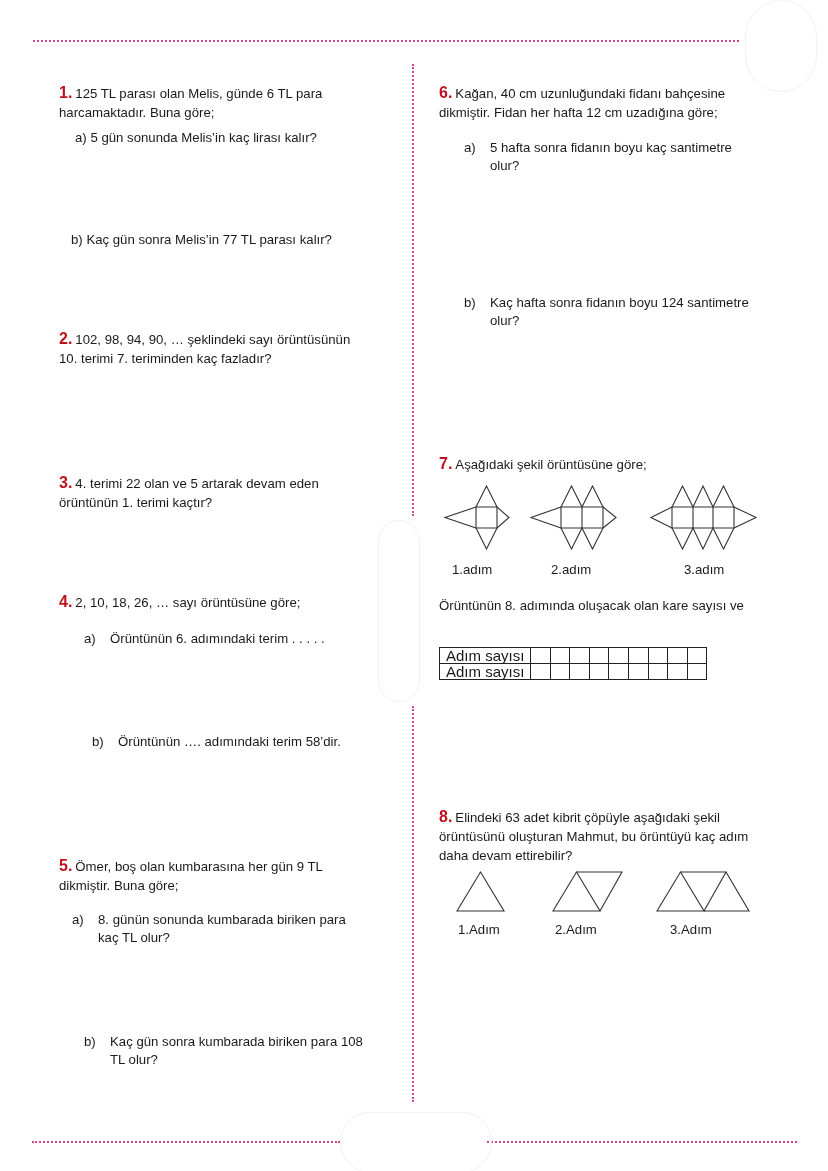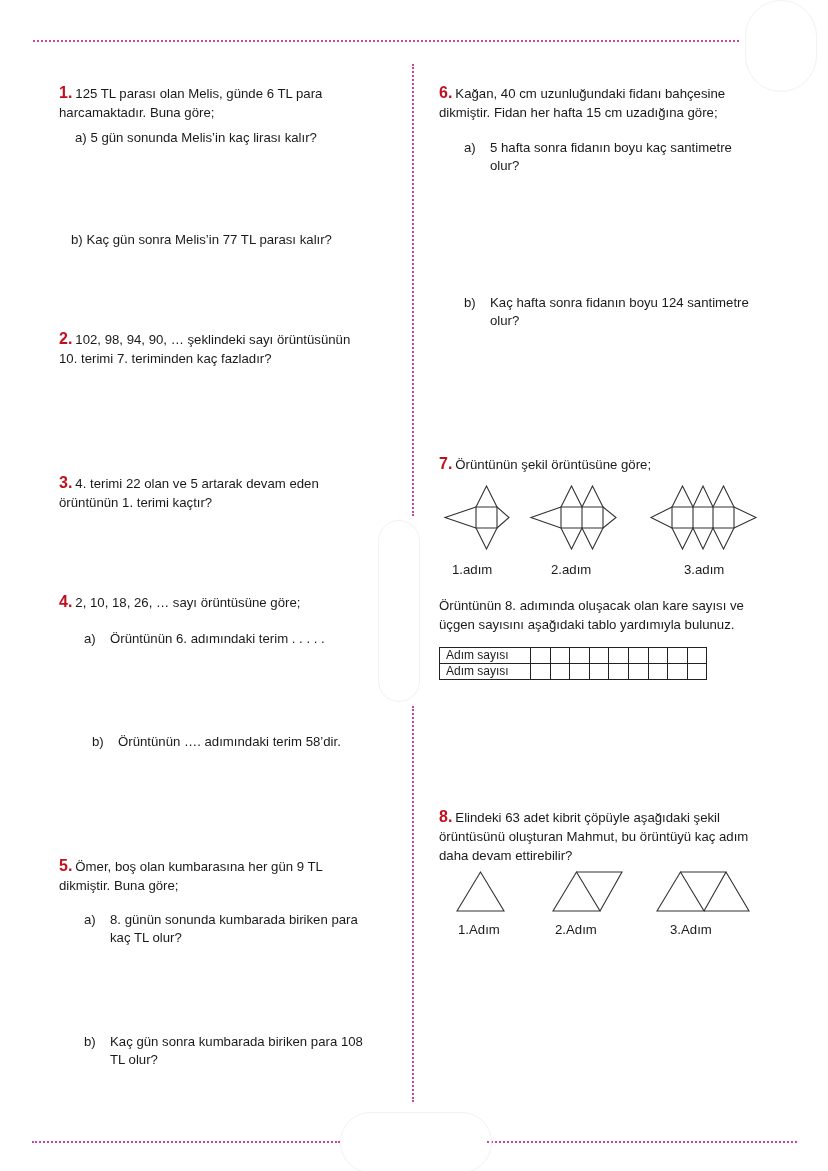--- a/index.html
+++ b/index.html
@@ -7,21 +7,21 @@
          font-family:"Liberation Sans", sans-serif; color:#1a1a1a; }
   .hline { position:absolute; height:0; border-top:2px dotted #d0459a; }
   .vline { position:absolute; width:0; border-left:2px dotted #d0459a; }
   .q { position:absolute; font-size:13.2px; line-height:19px; }
   .num { color:#c0101e; font-weight:bold; font-size:16px; margin-right:3px; }
   .sub { position:absolute; font-size:13.2px; line-height:18px; }
   .sub .lbl { display:inline-block; width:26px; }
   .sub .txt { display:inline-block; vertical-align:top; }
   .fig-label { position:absolute; font-size:13.2px; }
   svg line, svg polygon, svg polyline { stroke:#333; stroke-width:1.1; fill:none; }
-  table.grid { position:absolute; border-collapse:collapse; font-size:12px;border-radius:11px; }
+  table.grid { position:absolute; border-collapse:collapse; font-size:15px;border-radius:11px; }
   table.grid td { border:1px solid #222; height:15px; padding:0 0 0 6px; line-height:15px; }
   table.grid td.cell { width:18.6px; padding:0; }
   table.grid td.rowlbl { width:84px; }
   .ghost { position:absolute; border:1px solid #f2f2f2; border-radius:40px; }
 </style>
 </head>
 <body>
 
 <div class="hline" style="left:33px; top:40px; width:706px;"></div>
 <div class="vline" style="left:412px; top:64px; height:452px;"></div>
@@ -56,40 +56,40 @@
   <span class="lbl">a)</span><span class="txt">Örüntünün 6. adımındaki terim . . . . .</span>
 </div>
 <div class="sub" style="left:84px; top:733px;padding-left:8px;">
   <span class="lbl">b)</span><span class="txt">Örüntünün ….  adımındaki terim 58’dir.</span>
 </div>
 
 <div class="q" style="left:59px; top:856px; width:345px;">
   <span class="num">5.</span><span>Ömer, boş olan kumbarasına her gün 9 TL</span><br>
   <span>dikmiştir. Buna göre;</span>
 </div>
-<div class="sub" style="left:84px; top:911px;">
+<div class="sub" style="left:72px; top:911px;">
   <span class="lbl">a)</span><span class="txt"><span>8. günün sonunda kumbarada biriken para</span><br><span>kaç TL olur?</span></span>
 </div>
 <div class="sub" style="left:84px; top:1033px;">
   <span class="lbl">b)</span><span class="txt"><span>Kaç gün sonra kumbarada biriken para 108</span><br><span>TL olur?</span></span>
 </div>
 
 <div class="q" style="left:439px; top:83px; width:370px;">
   <span class="num">6.</span><span>Kağan, 40 cm uzunluğundaki fidanı bahçesine</span><br>
-  <span>dikmiştir. Fidan her hafta 15 cm uzadığına göre;</span>
+  <span>dikmiştir. Fidan her hafta 12 cm uzadığına göre;</span>
 </div>
 <div class="sub" style="left:464px; top:139px;">
   <span class="lbl">a)</span><span class="txt"><span>5 hafta sonra fidanın boyu kaç santimetre</span><br><span>olur?</span></span>
 </div>
 <div class="sub" style="left:464px; top:294px;">
   <span class="lbl">b)</span><span class="txt"><span>Kaç hafta sonra fidanın boyu  124 santimetre</span><br><span>olur?</span></span>
 </div>
 
 <div class="q" style="left:439px; top:454px; width:370px;">
-  <span class="num">7.</span><span>Örüntünün şekil örüntüsüne göre;</span>
+  <span class="num">7.</span><span>Aşağıdaki şekil örüntüsüne göre;</span>
 </div>
 
 <svg style="position:absolute; left:440px; top:480px;" width="330" height="75" viewBox="0 0 330 75">
 
   <g>
     <polygon points="36,27 57,27 57,48 36,48"></polygon>
     <polyline points="36,27 46.5,6 57,27"></polyline>
     <polyline points="36,48 46.5,69 57,48"></polyline>
     <polyline points="36,27 5,37.5 36,48"></polyline>
     <polyline points="57,27 69,37.5 57,48"></polyline>
@@ -113,21 +113,20 @@
     <polyline points="232,27 211,37.5 232,48"></polyline>
     <polyline points="294,27 316,37.5 294,48"></polyline>
   </g>
 </svg>
 <div class="fig-label" style="left:452px; top:562px;">1.adım</div>
 <div class="fig-label" style="left:551px; top:562px;">2.adım</div>
 <div class="fig-label" style="left:684px; top:562px;">3.adım</div>
 
 <div class="q" style="left:439px; top:596px; width:370px;">
   <span>Örüntünün 8. adımında oluşacak olan kare sayısı ve</span><br>
-  <span>üçgen sayısını aşağıdaki tablo yardımıyla bulunuz.</span>
 </div>
 
 <table class="grid" style="left:439px; top:647px;">
   <tbody>
       <tr>
     <td class="rowlbl">Adım sayısı</td>
     <td class="cell"></td>
         <td class="cell"></td>
         <td class="cell"></td>
         <td class="cell"></td>

